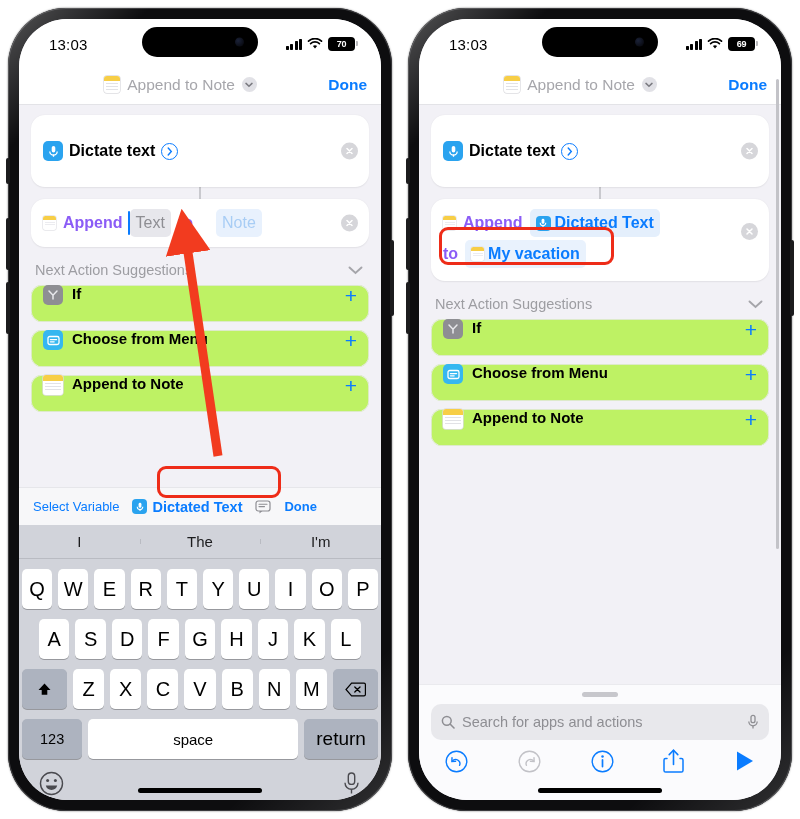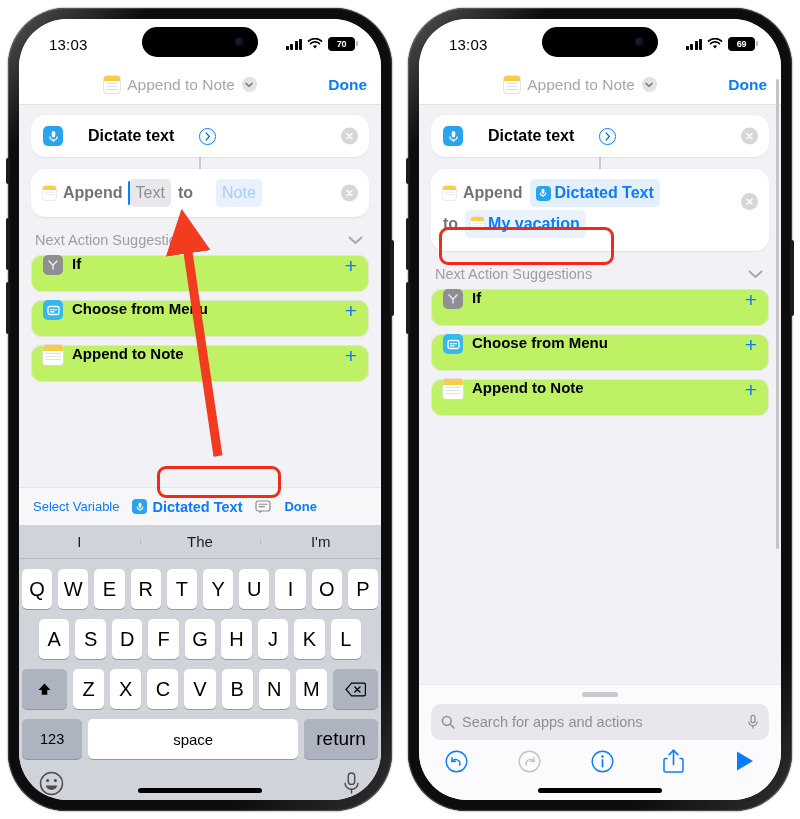--- a/index.html
+++ b/index.html
@@ -103,22 +103,22 @@
   .notes-ico {
     width:16px;height:17px;border-radius:3px;background:#fff;
     box-shadow:0 0 0 .7px #dcdce0; overflow:hidden; flex:none;
   }
   .notes-ico .top { height:5px; background:#f7ce46; }
   .notes-ico .ln { height:1px; background:#e2e2e6; margin:2px 2px 0; }
 
   
   .body { background:#f2f1f6; padding: 10px 12px 0; }
   .card {
-    background:#fff; border-radius:14px; padding:11px 12px;
-    display:flex; align-items:center; gap:25px;
+    background:#fff; border-radius:14px; padding:26px 12px;
+    display:flex; align-items:center; gap:6px;
     position:relative; box-shadow: 0 .5px 1.5px rgba(0,0,0,.07);
   }
   .card .label { font-size:16px; font-weight:bold; color:#000; }
   .mic-ico {
     width:20px;height:20px;border-radius:5px;background:#2aa3ef;
     display:flex;align-items:center;justify-content:center;flex:none;
   }
   .chev-right {
     width:17px;height:17px;border-radius:50%;
     border:1.4px solid #0a7cff; display:flex;align-items:center;justify-content:center;
@@ -135,21 +135,21 @@
     width:1.6px; height:12px; background:#c9c9ce; margin: 0 auto;
   }
 
   
   .append-card {
     background:#fff; border-radius:14px; padding:10px 12px;
     position:relative; box-shadow: 0 .5px 1.5px rgba(0,0,0,.07);
     font-size:16px; line-height:26px;
   }
   .append-row { display:flex; align-items:center; gap:7px; flex-wrap:wrap; }
-  .kw { font-weight:bold; color:#737373; }
+  .kw { font-weight:bold; color:#8b5cf6; }
   .token {
     border-radius:5px; padding:1px 6px; display:inline-flex; align-items:center; gap:4px;
   }
   .token.text-ph { background:#e7e7ec; color:#8e8e93; position:relative; }
   .token.text-ph:before{
     content:""; position:absolute; left:-2px; top:2px; bottom:2px; width:2px;
     background:#0a7cff; border-radius:1px;
   }
   .token.note-ph { background:#e8f1fd; color:#a8cdf5;margin-left:16px; }
   .token.var {

